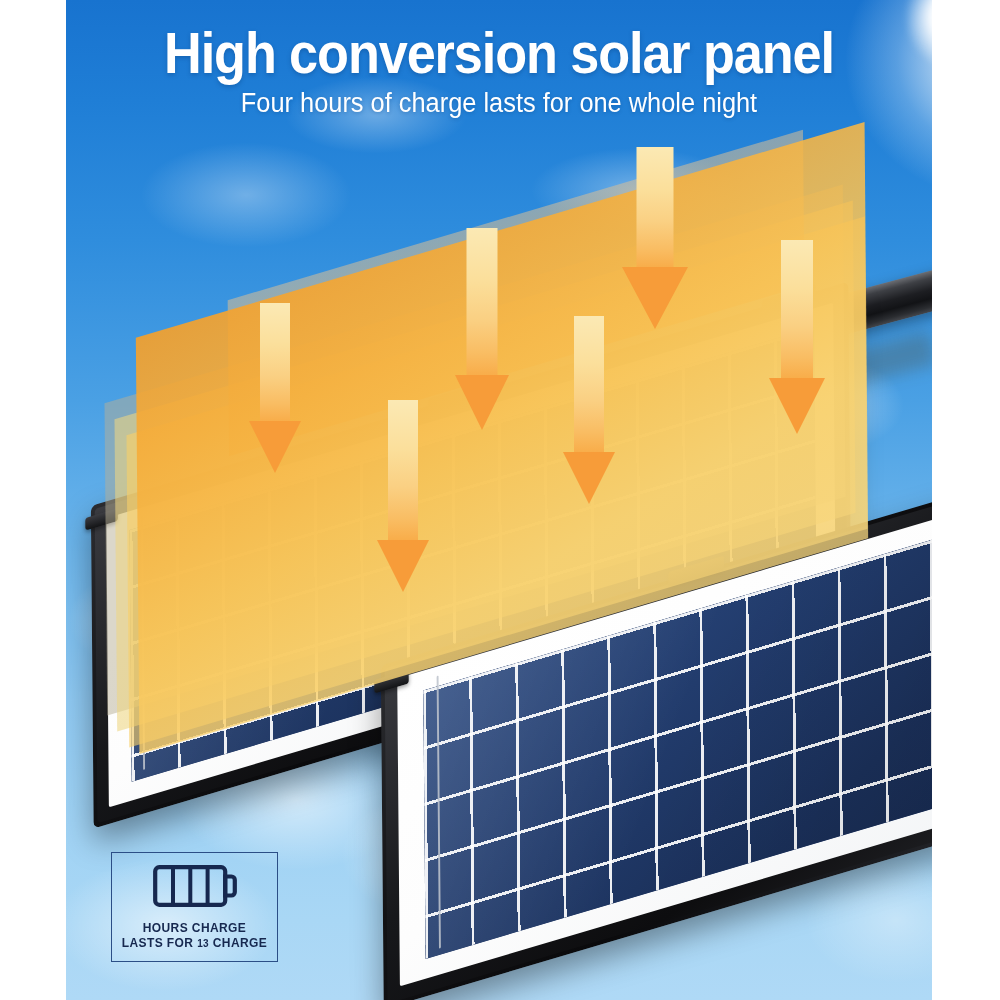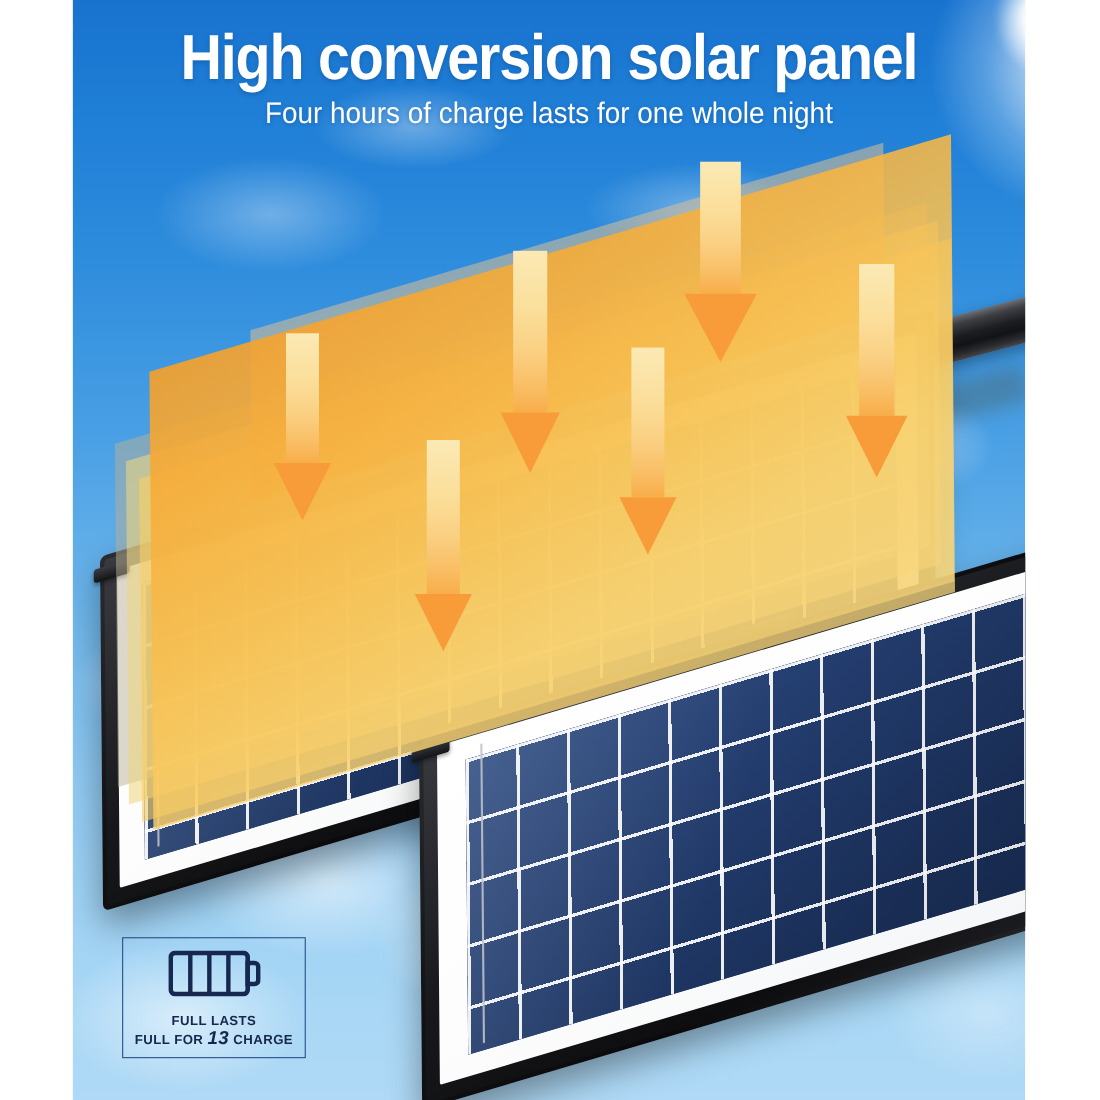--- a/index.html
+++ b/index.html
@@ -299,21 +299,21 @@
   }
   .badge-text {
     text-align: center;
     color: #16284f;
     font-family: "Liberation Sans", sans-serif;
     font-weight: bold;
     font-size: 12px;
     line-height: 15px;
     letter-spacing: 0.4px;
   }
-  .badge-text .num { font-size: 17px; font-style: italic; }
+  .badge-text .num { font-size: 10px; }
 </style>
 </head>
 <body>
 
 <div id="canvas">
 
   <div id="plate">
 
     <div class="sky"></div>
 
@@ -409,20 +409,20 @@
     <div id="badge">
       <div class="battery-icon">
         <svg width="84" height="42" viewBox="0 0 84 42" xmlns="http://www.w3.org/2000/svg">
           <rect x="2.2" y="2.2" width="70" height="37.6" rx="4" ry="4" fill="none" stroke="#16284f" stroke-width="4.2"></rect>
           <path d="M72.2 11.5 h6.2 a3.4 3.4 0 0 1 3.4 3.4 v12.2 a3.4 3.4 0 0 1 -3.4 3.4 h-6.2 z" fill="none" stroke="#16284f" stroke-width="4.2"></path>
           <line x1="20.0" y1="3.5" x2="20.0" y2="38.5" stroke="#16284f" stroke-width="4"></line>
           <line x1="37.3" y1="3.5" x2="37.3" y2="38.5" stroke="#16284f" stroke-width="4"></line>
           <line x1="54.6" y1="3.5" x2="54.6" y2="38.5" stroke="#16284f" stroke-width="4"></line>
         </svg>
       </div>
-      <div class="badge-text">FULL LASTS</div>
+      <div class="badge-text">HOURS CHARGE</div>
       <div class="badge-text">
-        <span>FULL FOR </span><span class="num">13</span><span> CHARGE</span>
+        <span>LASTS FOR </span><span class="num">13</span><span> CHARGE</span>
       </div>
     </div>
 
   </div>
 </div>
 
 </body></html>

